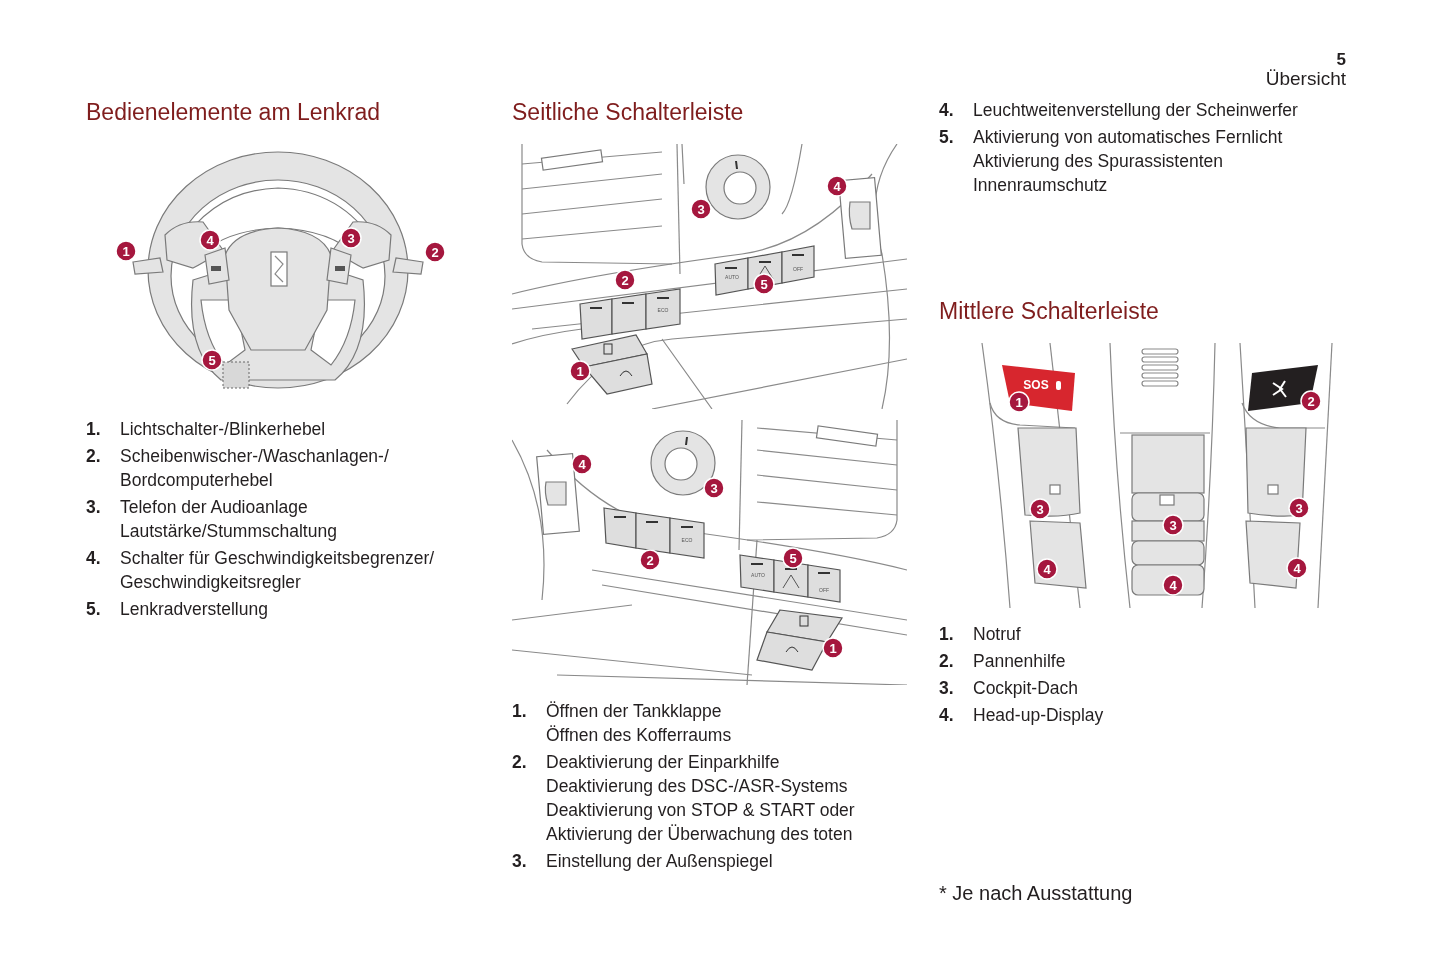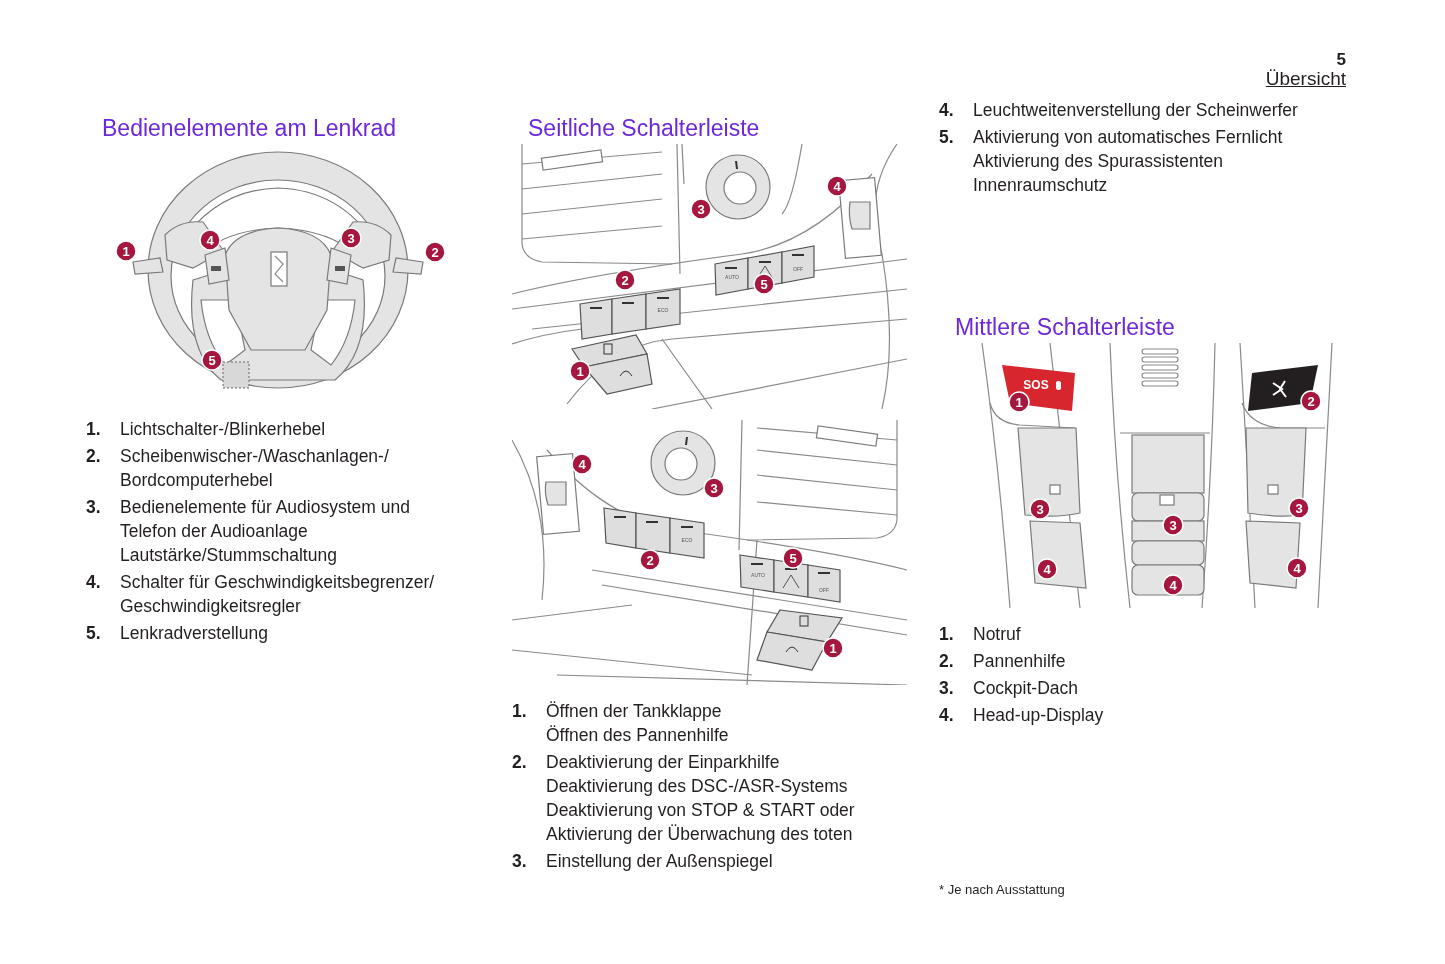--- a/index.html
+++ b/index.html
@@ -1,28 +1,28 @@
 <!DOCTYPE html>
 <html><head>
 <meta charset="utf-8">
 <style>
   html, body { margin: 0; padding: 0; background: #ffffff; }
   body { width: 1445px; height: 964px; position: relative; overflow: hidden;
          font-family: "Liberation Sans", sans-serif; color: #231f20; }
   .page-num { position: absolute; right: 99px; top: 50px; font-weight: bold; font-size: 17px; text-align: right; }
-  .section-label { position: absolute; right: 99px; top: 68px; font-size: 19px; text-align: center; text-decoration: underline; }
-  .heading { position: absolute; font-size: 23px; font-weight: normal; margin: 16px; color: #6d28d9; }
+  .section-label { position: absolute; right: 99px; top: 68px; font-size: 19px; text-align: center; }
+  .heading { position: absolute; font-size: 23px; font-weight: normal; margin: 0; color: #7f1d1d; }
   .list { position: absolute; margin: 0; padding: 0; list-style: none; font-size: 17.5px; line-height: 24px; }
   .list li { display: flex; margin-bottom: 3px; }
   .list .num { width: 34px; flex: 0 0 34px; font-weight: bold; }
   .list .txt { flex: 1; }
   .list .line { display: block; }
   .figure { position: absolute; }
   .figure svg { display: block; }
-  .footnote { position: absolute; font-size: 13px; }
+  .footnote { position: absolute; font-size: 20px; }
   .badge circle { fill: #a5173e; stroke: #ffffff; stroke-width: 1.5; }
   .badge text { fill: #ffffff; font-family: "Liberation Sans", sans-serif; font-weight: bold; font-size: 13px; text-anchor: middle; dominant-baseline: central; }
   .ln { fill: none; stroke: #8a8a8a; stroke-width: 1.2; }
   .fillg { fill: #e4e4e4; stroke: #7a7a7a; stroke-width: 1.2; }
   .fillw { fill: #ffffff; stroke: #7a7a7a; stroke-width: 1.2; }
   .sw { fill: #dedede; stroke: #555; stroke-width: 1.2; }
   .swt { font-family: "Liberation Sans", sans-serif; font-size: 5px; fill: #555; text-anchor: middle; }
 </style>
 </head>
 <body>
@@ -95,21 +95,20 @@
   <li>
     <span class="num">2.</span>
     <span class="txt">
         <span class="line">Scheibenwischer-/Waschanlagen-/</span>
         <span class="line">Bordcomputerhebel</span>
       </span>
   </li>
   <li>
     <span class="num">3.</span>
     <span class="txt">
-        <span class="line">Bedienelemente für Audiosystem und</span>
         <span class="line">Telefon der Audioanlage</span>
         <span class="line">Lautstärke/Stummschaltung</span>
       </span>
   </li>
   <li>
     <span class="num">4.</span>
     <span class="txt">
         <span class="line">Schalter für Geschwindigkeitsbegrenzer/</span>
         <span class="line">Geschwindigkeitsregler</span>
       </span>
@@ -286,21 +285,21 @@
         <text x="281" y="138">5</text>
       </g>
   </svg>
 </div>
 
 <ul class="list" style="left:512px; top:699px; width:400px;">
   <li>
     <span class="num">1.</span>
     <span class="txt">
         <span class="line">Öffnen der Tankklappe</span>
-        <span class="line">Öffnen des Pannenhilfe</span>
+        <span class="line">Öffnen des Kofferraums</span>
       </span>
   </li>
   <li>
     <span class="num">2.</span>
     <span class="txt">
         <span class="line">Deaktivierung der Einparkhilfe</span>
         <span class="line">Deaktivierung des DSC-/ASR-Systems</span>
         <span class="line">Deaktivierung von STOP &amp; START oder</span>
         <span class="line">Aktivierung der Überwachung des toten</span>
       </span>

